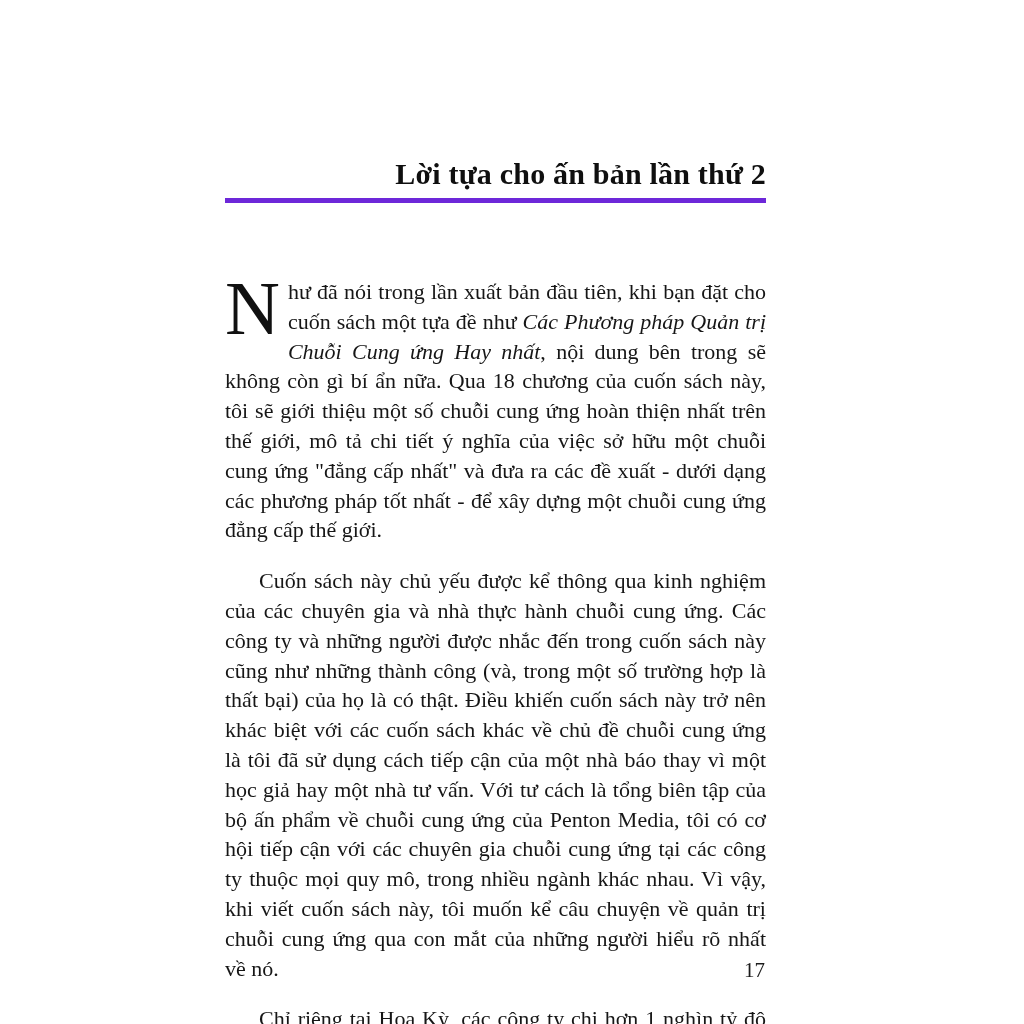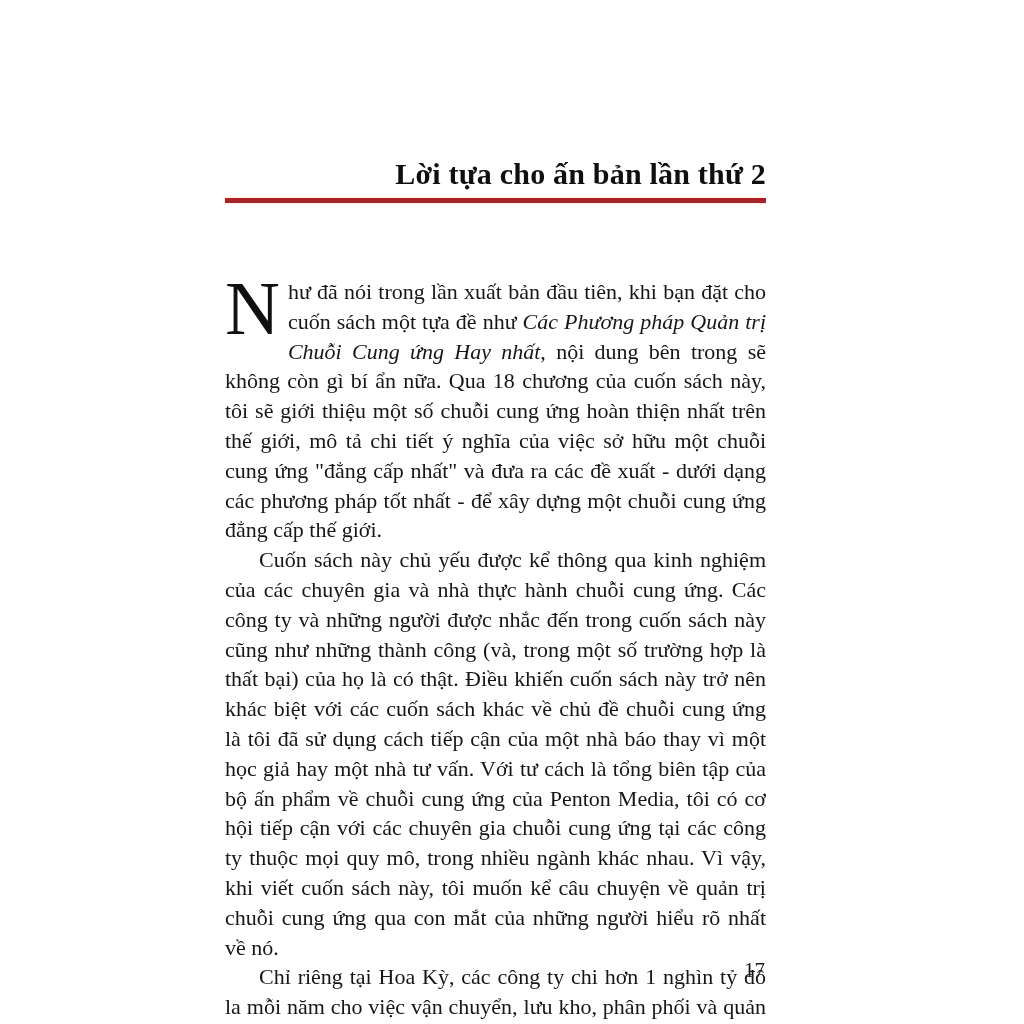--- a/index.html
+++ b/index.html
@@ -21,21 +21,21 @@
     background: #ffffff;
   }
   .content {
     position: absolute;
     left: 225px;
     top: 157px;
     width: 541px;
   }
   .title-block {
     text-align: right;
-    border-bottom: 5px solid #b91c1c;
+    border-bottom: 5px solid #6d28d9;
     padding-bottom: 7px;
   }
   .title-block h1 {
     margin: 0;
     font-size: 30px;
     line-height: 34px;
     font-weight: 700;
     color: #0f0f0f;
     letter-spacing: 0.2px;
   }
@@ -44,20 +44,21 @@
     font-size: 22px;
     line-height: 29.8px;
     text-align: justify;
     color: #161616;
   }
   .para {
     margin: 0;
   }
   .para.indent {
     text-indent: 34px;
+    margin-top: 21px;
   }
   .dropcap {
     float: left;
     font-size: 76px;
     line-height: 58px;
     padding: 2px 8px 0 0;
     font-weight: 400;
     color: #101010;
   }
   .book-title-italic {

